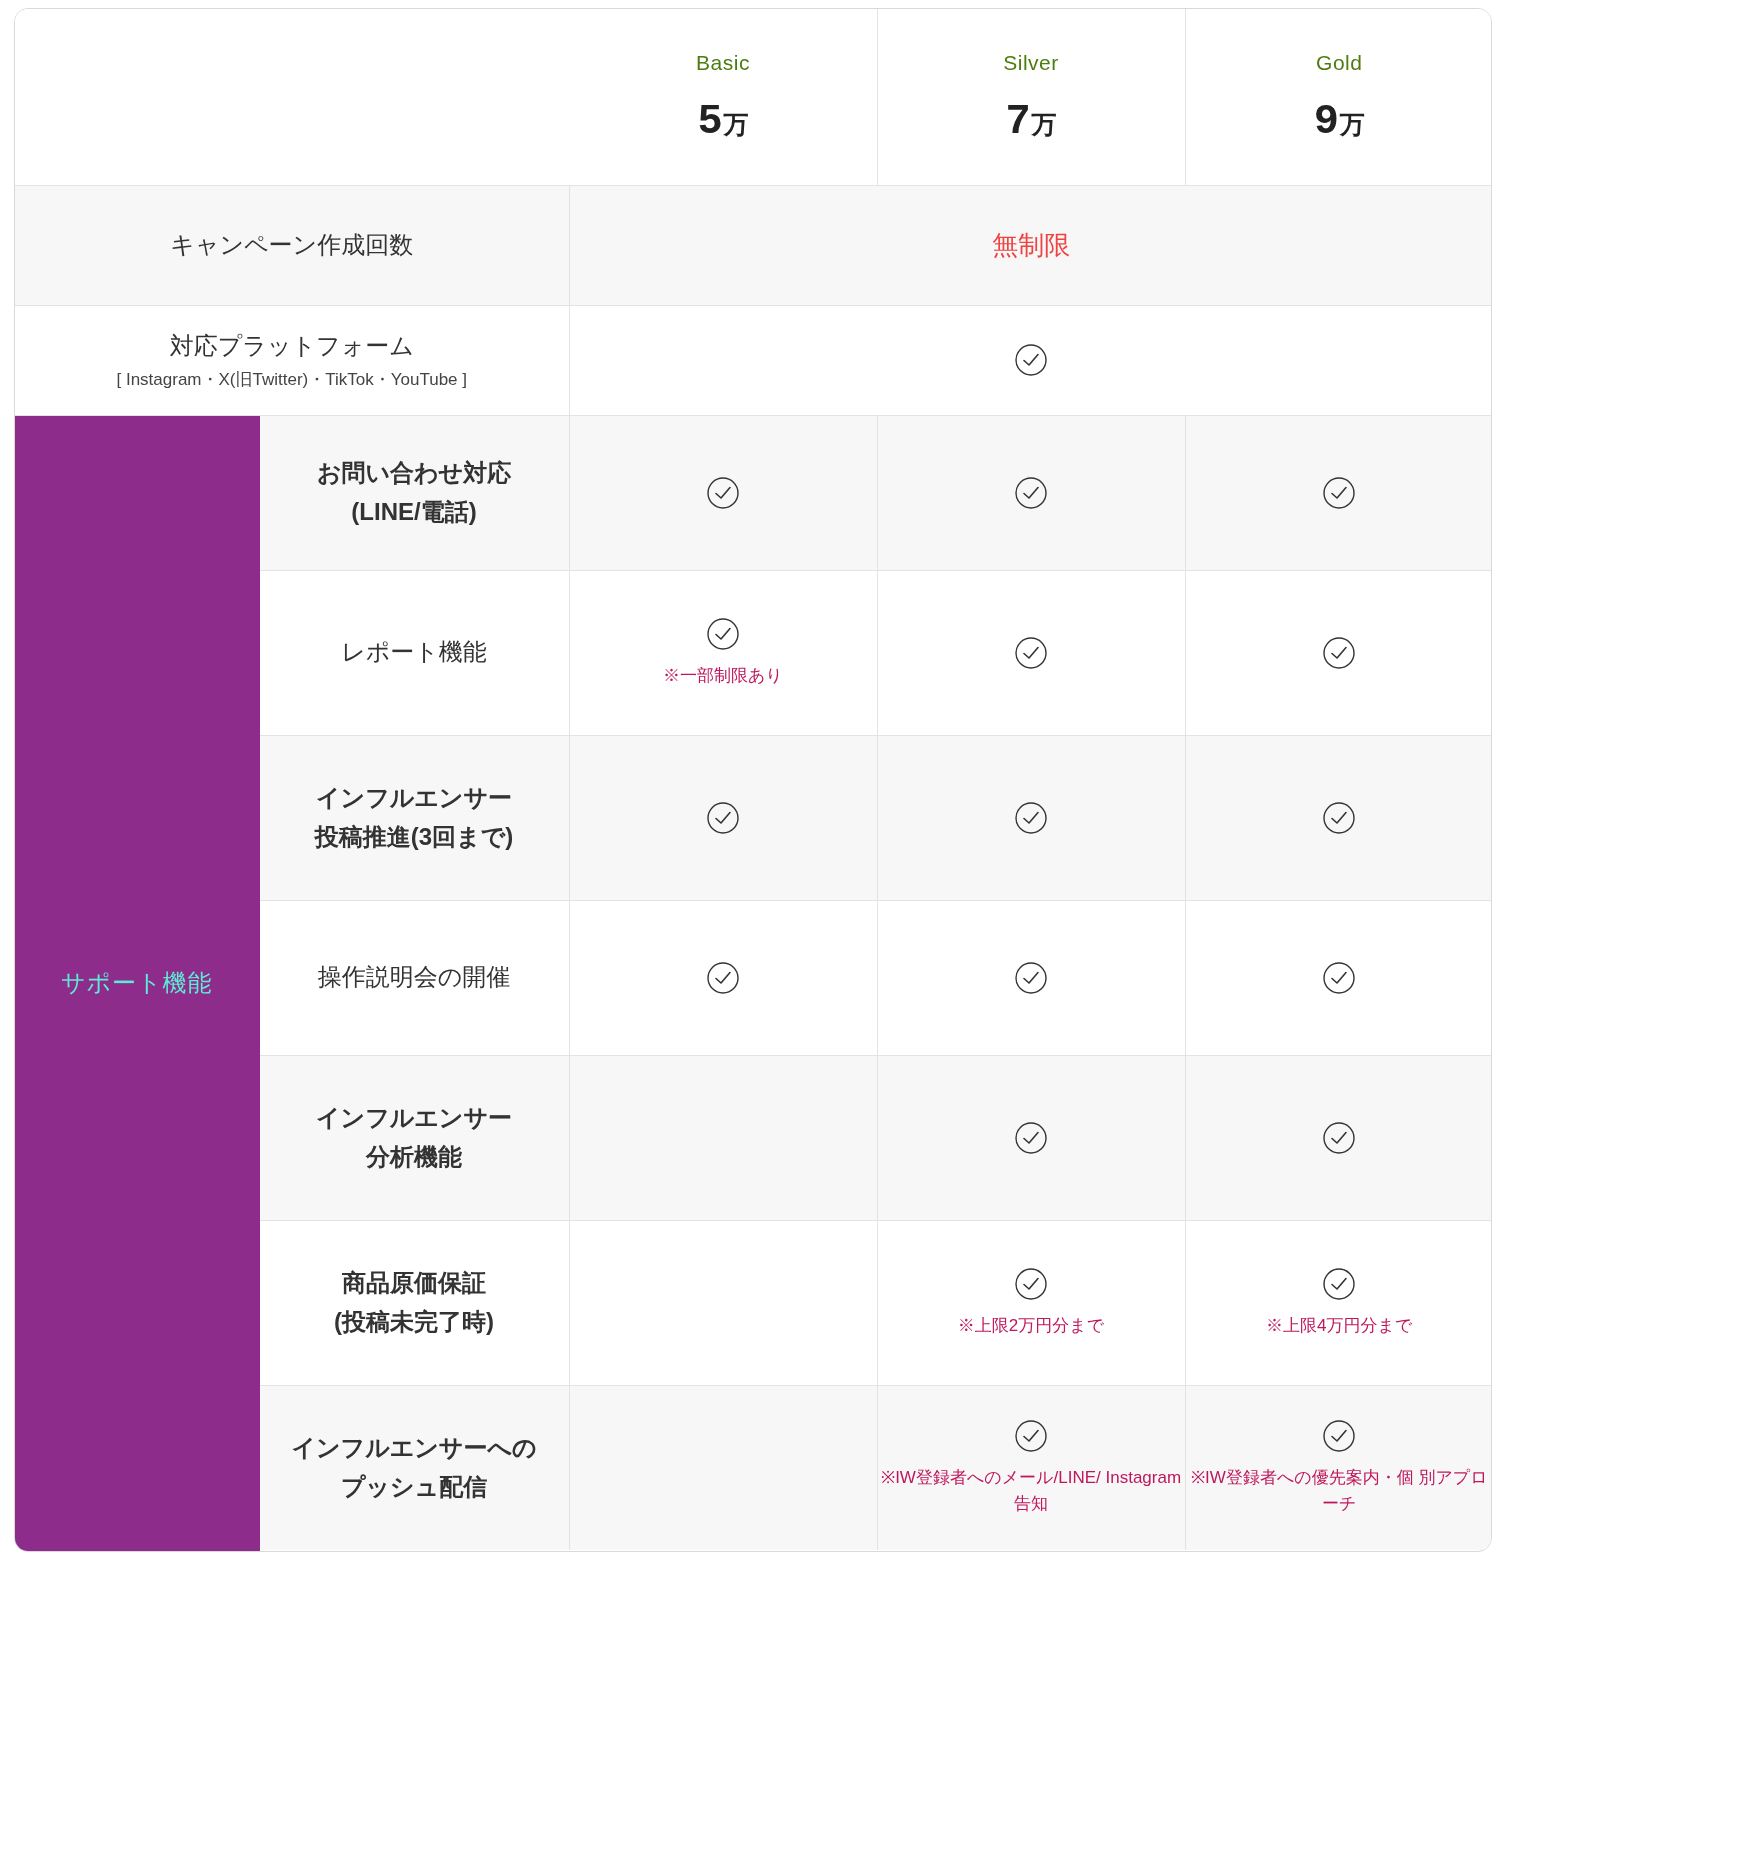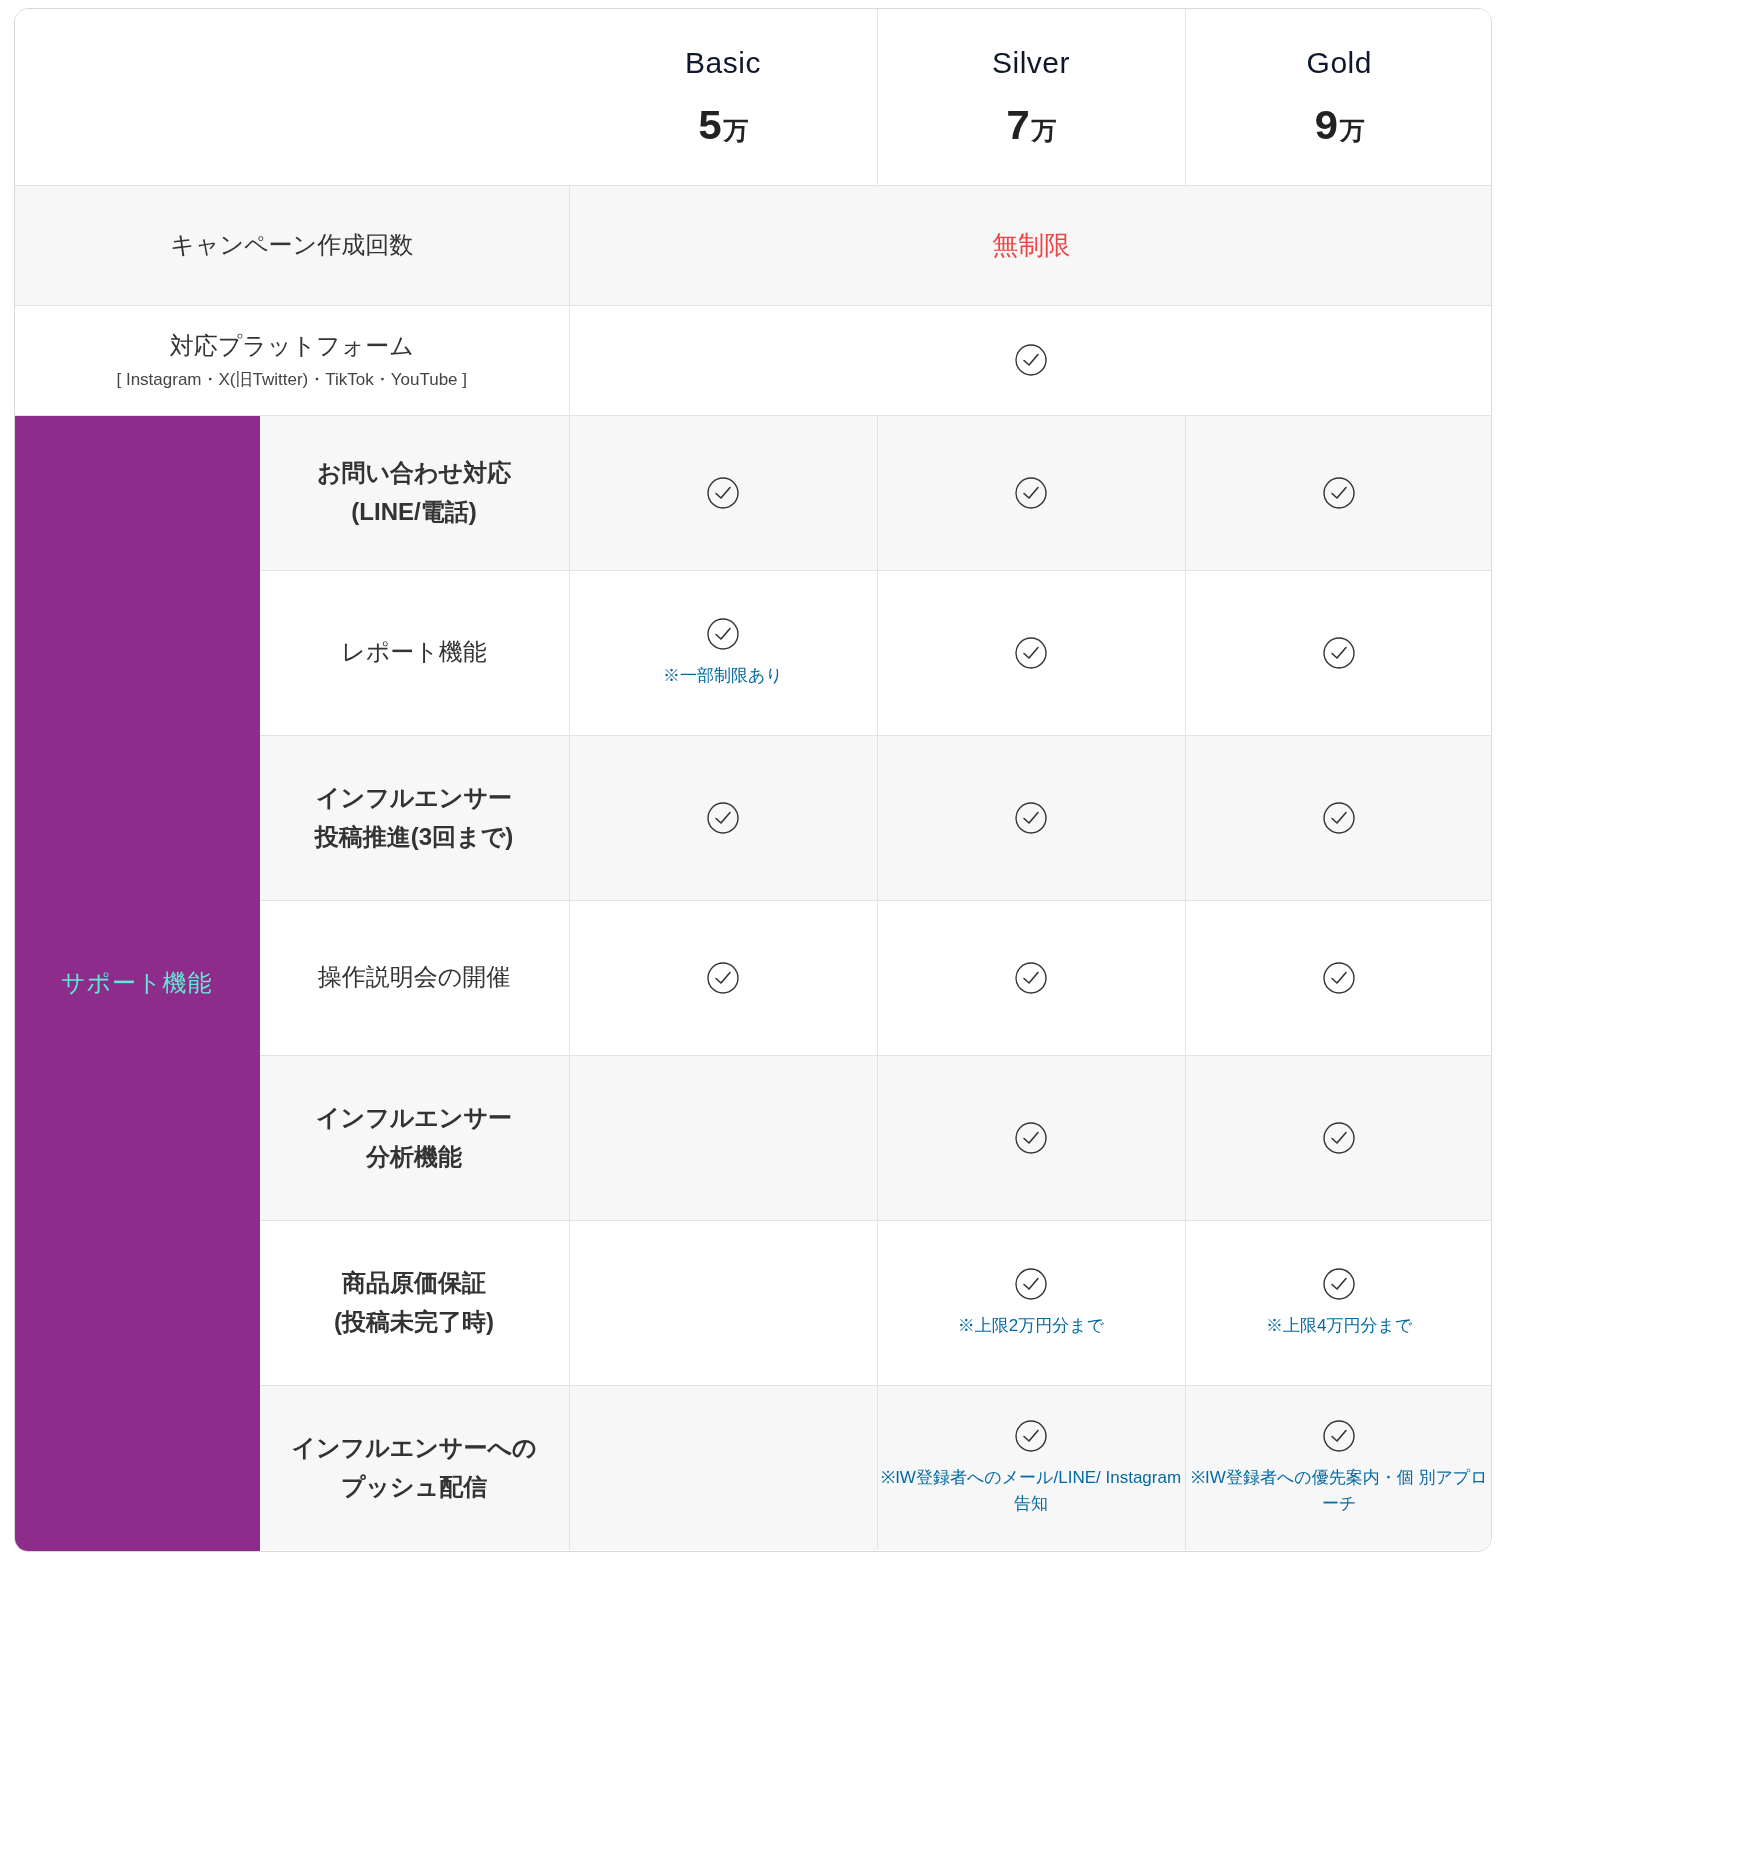--- a/index.html
+++ b/index.html
@@ -51,22 +51,22 @@
   col.c-plan { width: 308px; }
 
   
   .hdr-blank { background: #ffffff; border-right-color: #ffffff !important; }
   .plan-head {
     background: #ffffff;
     height: 176px;
     padding: 10px 6px;
   }
   .plan-name {
-    font-size: 30px;
-    color: #0f172a;
+    font-size: 21px;
+    color: #4d7c0f;
     letter-spacing: 0.5px;
     line-height: 1.2;
     margin-bottom: 26px;
   }
   .plan-price {
     font-size: 42px;
     font-weight: bold;
     color: #222222;
     line-height: 1;
     font-family: Liberation Mono, monospace;
@@ -115,21 +115,21 @@
   .row-h-165 { height: 165px; }
 
   .val-cell {
     padding: 12px 8px;
     font-size: 24px;
     color: #333333;
   }
   .val-cell .note {
     display: block;
     font-size: 17px;
-    color: #0369a1;
+    color: #be185d;
     line-height: 1.5;
     margin-top: 12px;
   }
   .unlimited {
     font-size: 26px;
     color: #ef4444;
   }
   .check {
     display: inline-block;
     width: 34px;

